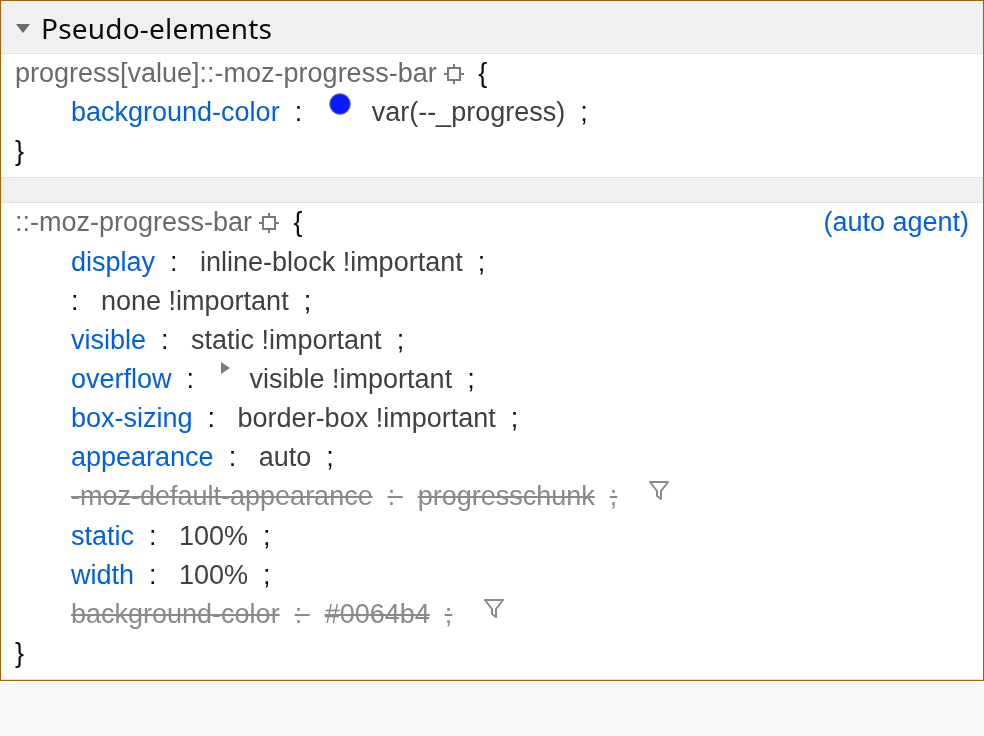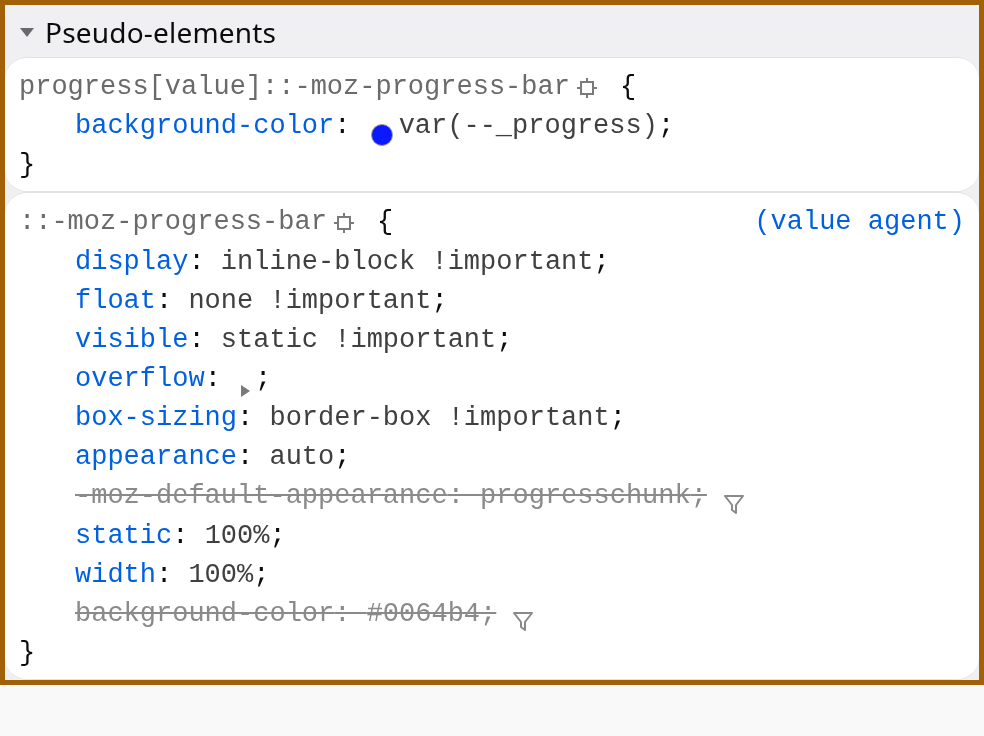--- a/index.html
+++ b/index.html
@@ -7,21 +7,21 @@
   body {
     width: 984px;
     height: 736px;
     font-family: -apple-system, "SF Mono", Menlo, Consolas, "Liberation Mono", monospace;
     font-size: 26px;
     background: #f9f9fa;
     color: #0c0c0d;
   }
   .panel {
     background: #f0f0f2;
-    border: 5px solid #a16207;
+    border: 1px solid #a16207;
   }
   .section-header {
     display: flex;
     align-items: center;
     gap: 10px;
     padding: 8px 14px 6px;
     font-family: -apple-system, "Segoe UI", system-ui, sans-serif;
     font-size: 28px;
     letter-spacing: 0.2px;
     cursor: default;
@@ -33,51 +33,51 @@
     justify-content: center;
     width: 16px;
     height: 16px;
   }
   .section-header .tri svg { display: block; }
 
   .rule {
     background: #ffffff;
     border-top: 1px solid #e2e2e3;
     border-bottom: 1px solid #e2e2e3;
-    padding: 10px 14px 6px 14px;
-    font-family: Liberation Mono, monospace;
+    padding: 0 14px 6px 14px;
+    font-family: Liberation Sans, sans-serif;
     font-size: 27px;
     line-height: 1.45;
     position: relative;
-    border-radius: 22px;
   }
-  .rule + .rule { margin-top: 0; }
+  .rule + .rule { margin-top: 24px; }
   .selector-line {
     display: flex;
     align-items: center;
     flex-wrap: nowrap;
   }
   .selector { color: #6a6a6b; white-space: pre; }
   .brace { color: #0c0c0d; white-space: pre; }
   .sel-link { color: #0060df; white-space: nowrap; margin-left: auto; }
   .inspect-icon {
     display: inline-flex;
     width: 22px;
     height: 22px;
     align-items: center;
     justify-content: center;
     margin: 0 6px;
     color: #7a7a7b;
   }
   .inspect-icon svg { display: block; }
   .decl {
     display: flex;
-    align-items: flex-end;
+    align-items: flex-start;
     padding-left: 56px;
     white-space: pre;
+    gap: 15px;
   }
   .prop { color: #0060df; }
   .colon { color: #0c0c0d; }
   .val { color: #404040; }
   .semi { color: #0c0c0d; }
   .swatch {
     display: inline-block;
     width: 22px;
     height: 22px;
     border-radius: 50%;
@@ -156,30 +156,30 @@
       <span class="inspect-icon">
         <svg width="20" height="20" viewBox="0 0 20 20" fill="none" stroke="#7a7a7b" stroke-width="2">
           <rect x="4" y="4" width="12" height="12"></rect>
             <line x1="10" y1="0" x2="10" y2="4"></line>
             <line x1="10" y1="16" x2="10" y2="20"></line>
             <line x1="0" y1="10" x2="4" y2="10"></line>
             <line x1="16" y1="10" x2="20" y2="10"></line>
         </svg>
       </span>
       <span class="brace"> {</span>
-      <span class="sel-link">(value agent)</span>
+      <span class="sel-link">(auto agent)</span>
     </div>
 
     <div id="decls-1">
         <div class="decl"><span class="prop">display</span><span class="colon">: </span><span class="val">inline-block !important</span><span class="semi">;</span></div>
-        <div class="decl"><span class="prop">float</span><span class="colon">: </span><span class="val">none !important</span><span class="semi">;</span></div>
+        <div class="decl"><span class="colon">: </span><span class="val">none !important</span><span class="semi">;</span></div>
         <div class="decl"><span class="prop">visible</span><span class="colon">: </span><span class="val">static !important</span><span class="semi">;</span></div>
         <div class="decl"><span class="prop">overflow</span><span class="colon">: </span><span class="expand-caret"><svg width="12" height="14" viewBox="0 0 12 14">
               <polygon points="2,1 11,7 2,13" fill="#7a7a7b"></polygon>
-            </svg></span><span class="semi">;</span></div>
+            </svg></span><span class="val">visible !important</span><span class="semi">;</span></div>
         <div class="decl"><span class="prop">box-sizing</span><span class="colon">: </span><span class="val">border-box !important</span><span class="semi">;</span></div>
         <div class="decl"><span class="prop">appearance</span><span class="colon">: </span><span class="val">auto</span><span class="semi">;</span></div>
         <div class="decl overridden"><span class="prop">-moz-default-appearance</span><span class="colon">: </span><span class="val">progresschunk</span><span class="semi">;</span><span class="filter-icon"><svg width="22" height="22" viewBox="0 0 22 22" fill="none" stroke="#8a8a8b" stroke-width="2" stroke-linejoin="round">
               <path d="M2 3 H20 L13 12 V20 L9 17 V12 Z"></path>
             </svg></span></div>
         <div class="decl"><span class="prop">static</span><span class="colon">: </span><span class="val">100%</span><span class="semi">;</span></div>
         <div class="decl"><span class="prop">width</span><span class="colon">: </span><span class="val">100%</span><span class="semi">;</span></div>
         <div class="decl overridden"><span class="prop">background-color</span><span class="colon">: </span><span class="val">#0064b4</span><span class="semi">;</span><span class="filter-icon"><svg width="22" height="22" viewBox="0 0 22 22" fill="none" stroke="#8a8a8b" stroke-width="2" stroke-linejoin="round">
               <path d="M2 3 H20 L13 12 V20 L9 17 V12 Z"></path>
             </svg></span></div>

